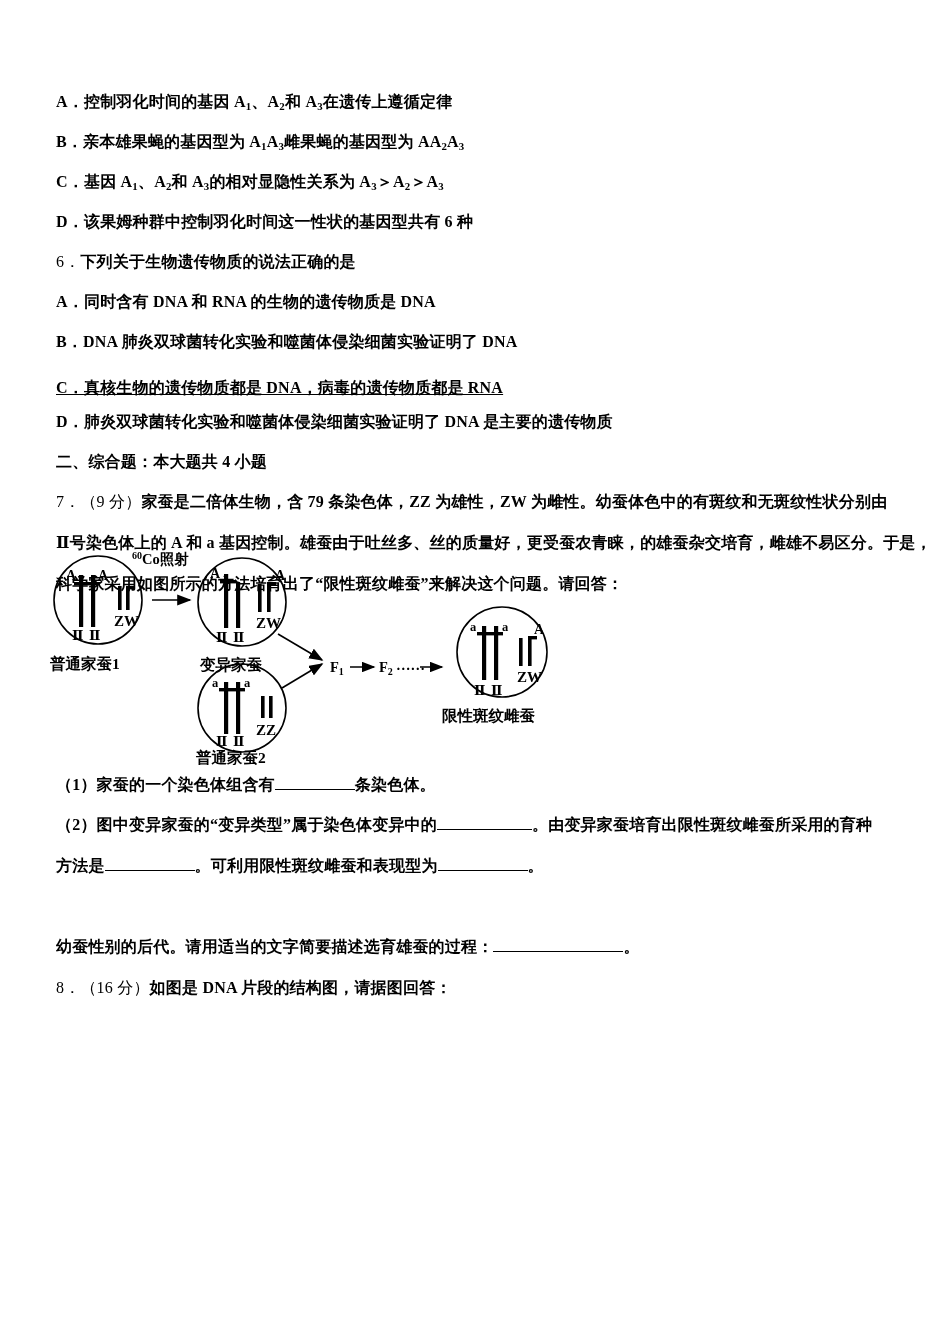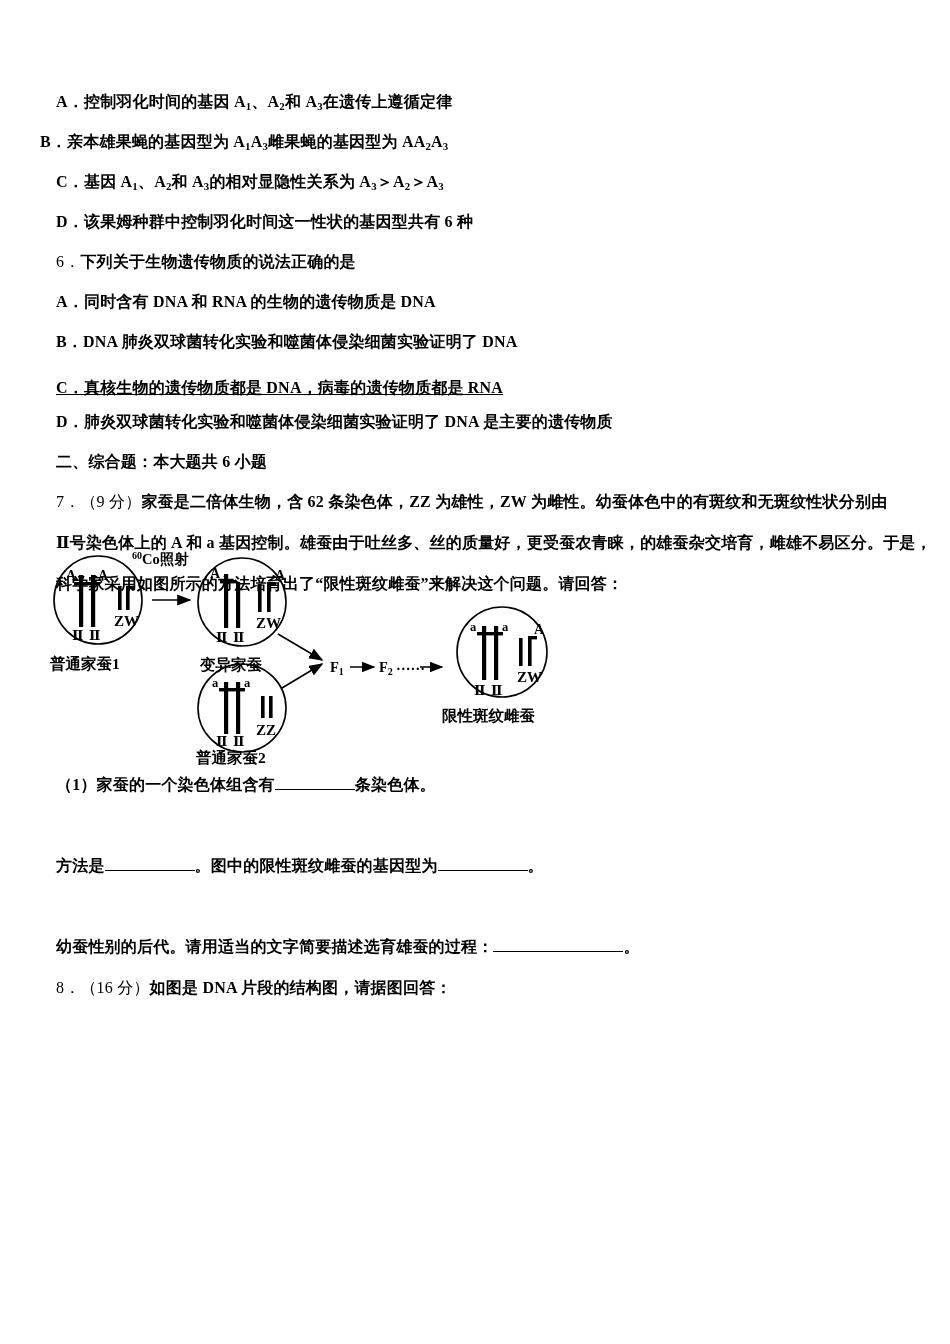--- a/index.html
+++ b/index.html
@@ -97,21 +97,21 @@
   }
 </style>
 </head>
 <body>
 
 <div class="page">
 
   <div class="line" style="left:44px; top:92px;">
     <span class="opt-label">A．</span><span>控制羽化时间的基因 A<sub>1</sub>、A<sub>2</sub>和 A<sub>3</sub>在遗传上遵循定律</span>
   </div>
-  <div class="line" style="left:28px; top:132px;">
+  <div class="line" style="left:44px; top:132px;">
     <span class="opt-label">B．</span><span>亲本雄果蝇的基因型为 A<sub>1</sub>A<sub>3</sub>雌果蝇的基因型为 AA<sub>2</sub>A<sub>3</sub></span>
   </div>
   <div class="line" style="left:44px; top:172px;">
     <span class="opt-label">C．</span><span>基因 A<sub>1</sub>、A<sub>2</sub>和 A<sub>3</sub>的相对显隐性关系为 A<sub>3</sub>＞A<sub>2</sub>＞A<sub>3</sub></span>
   </div>
   <div class="line" style="left:44px; top:212px;">
     <span class="opt-label">D．</span><span>该果姆种群中控制羽化时间这一性状的基因型共有 6 种</span>
   </div>
 
   <div class="line" style="left:44px; top:252px;">
@@ -123,24 +123,24 @@
   <div class="line" style="left:44px; top:332px;">
     <span class="opt-label">B．</span><span>DNA 肺炎双球菌转化实验和噬菌体侵染细菌实验证明了 DNA</span>
   </div>
   <div class="line" style="left:44px; top:378px;text-decoration:underline;">
     <span class="opt-label">C．</span><span>真核生物的遗传物质都是 DNA，病毒的遗传物质都是 RNA</span>
   </div>
   <div class="line" style="left:44px; top:412px;">
     <span class="opt-label">D．</span><span>肺炎双球菌转化实验和噬菌体侵染细菌实验证明了 DNA 是主要的遗传物质</span>
   </div>
 
-  <div class="line" style="left:44px; top:452px;">二、综合题：本大题共 6 小题</div>
+  <div class="line" style="left:44px; top:452px;">二、综合题：本大题共 4 小题</div>
 
   <div class="line" style="left:44px; top:492px;">
-    <span class="qnum">7．</span><span class="qnum">（9 分）</span><span>家蚕是二倍体生物，含 62 条染色体，ZZ 为雄性，ZW 为雌性。幼蚕体色中的有斑纹和无斑纹性状分别由</span>
+    <span class="qnum">7．</span><span class="qnum">（9 分）</span><span>家蚕是二倍体生物，含 79 条染色体，ZZ 为雄性，ZW 为雌性。幼蚕体色中的有斑纹和无斑纹性状分别由</span>
   </div>
   <div class="line" style="left:44px; top:533px;">Ⅱ号染色体上的 A 和 a 基因控制。雄蚕由于吐丝多、丝的质量好，更受蚕农青睐，的雄蚕杂交培育，雌雄不易区分。于是，</div>
   <div class="line" style="left:44px; top:574px;">科学家采用如图所示的方法培育出了“限性斑纹雌蚕”来解决这个问题。请回答：</div>
 
   <div id="diagram">
     <svg width="590" height="235" viewBox="0 0 590 235" xmlns="http://www.w3.org/2000/svg">
       <defs>
         <marker id="arrowhead" markerWidth="9" markerHeight="7" refX="8" refY="3.5" orient="auto">
           <polygon points="0 0, 9 3.5, 0 7" fill="#000"></polygon>
         </marker>
@@ -233,22 +233,25 @@
         <text x="461" y="165" class="rom">Ⅱ</text>
         <text x="412" y="191" class="cell-label">限性斑纹雌蚕</text>
       </g>
     </svg>
   </div>
 
   <div class="line" style="left:44px; top:775px;">
     <span>（1）家蚕的一个染色体组含有</span><span class="blank b80"></span><span>条染色体。</span>
   </div>
 
+  <div class="line" style="left:44px; top:815px;">
+    <span>（2）图中变异家蚕的“变异类型”属于染色体变异中的</span><span class="blank b95"></span><span>。由变异家蚕培育出限性斑纹雌蚕所采用的育种</span>
+  </div>
   <div class="line" style="left:44px; top:856px;">
-    <span>方法是</span><span class="blank b90"></span><span>。图中的限性斑纹雌蚕的基因型为</span><span class="blank b90"></span><span>。</span>
+    <span>方法是</span><span class="blank b90"></span><span>。可利用限性斑纹雌蚕和表现型为</span><span class="blank b90"></span><span>。</span>
   </div>
 
   <div class="line" style="left:44px; top:937px;">
     <span>幼蚕性别的后代。请用适当的文字简要描述选育雄蚕的过程：</span><span class="blank b130"></span><span>。</span>
   </div>
 
   <div class="line" style="left:44px; top:978px;">
     <span class="qnum">8．</span><span class="qnum">（16 分）</span><span>如图是 DNA 片段的结构图，请据图回答：</span>
   </div>
 

